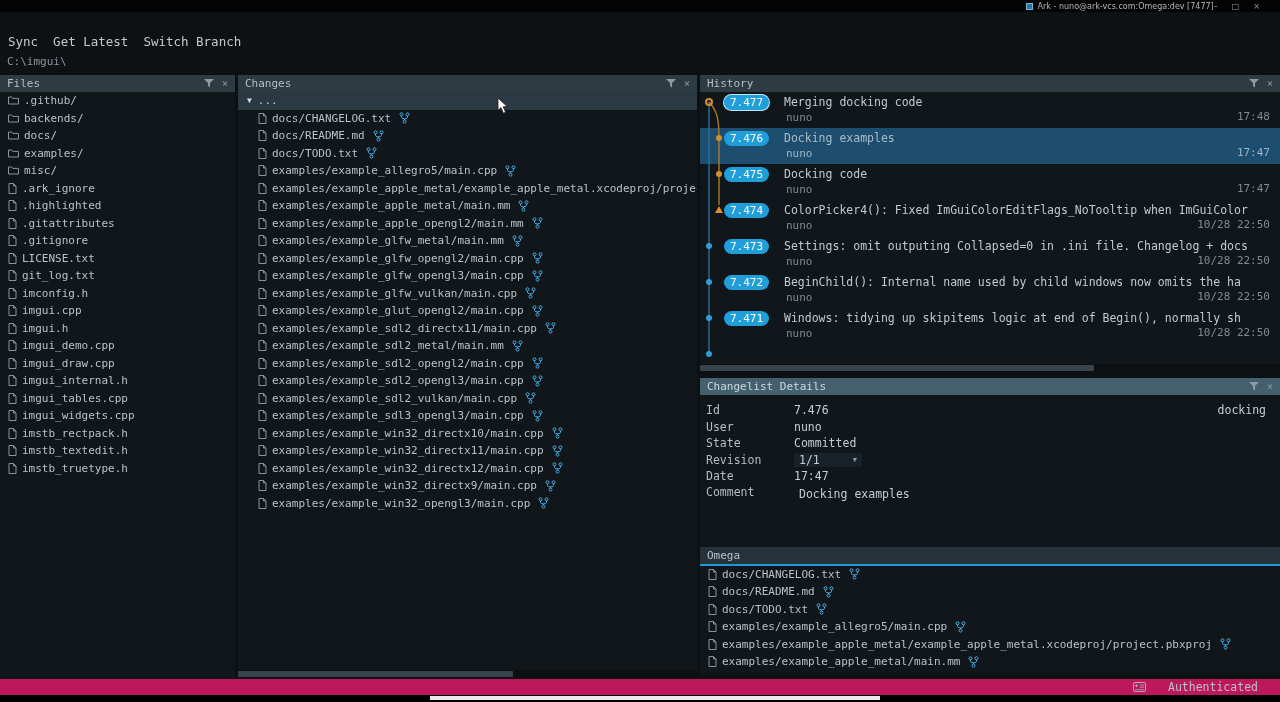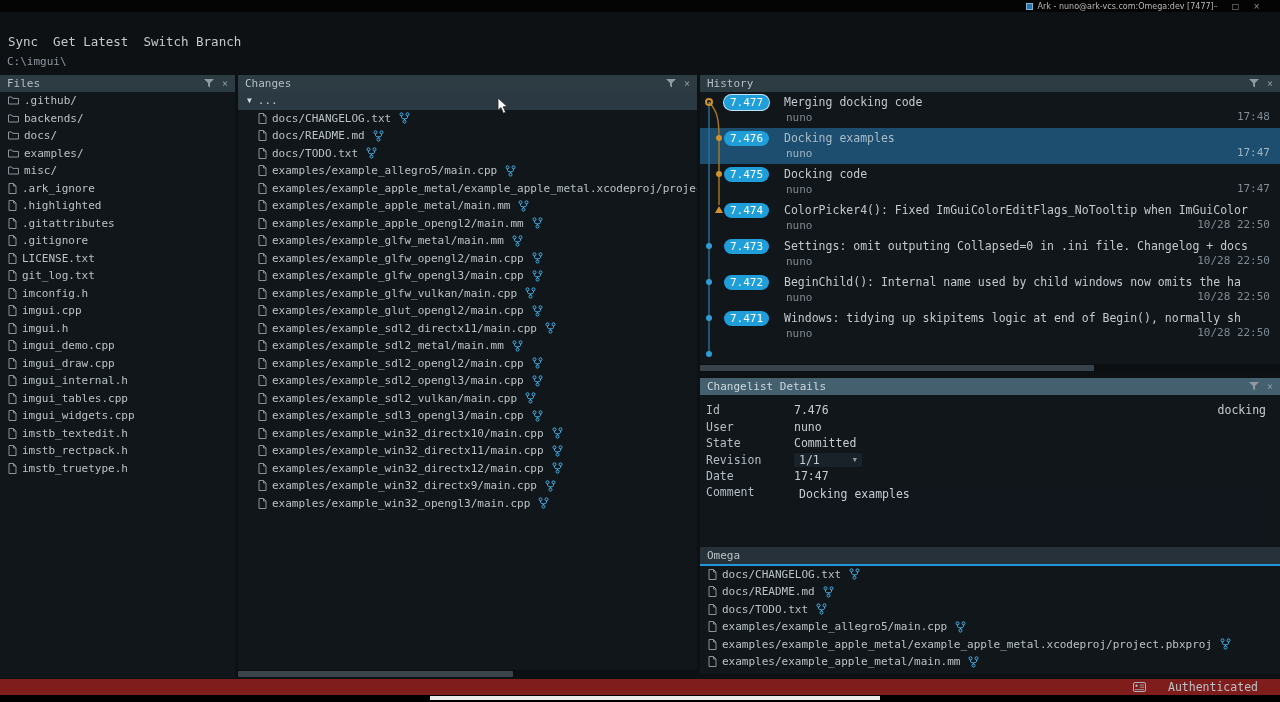--- a/index.html
+++ b/index.html
@@ -75,21 +75,21 @@
   .detail-extra{margin-left:auto;margin-right:14px;color:#c6cdd2;}
   .combo{display:flex;align-items:center;justify-content:space-between;width:68px;height:14px;
     background:#1a2229;border-radius:2px;padding:0 5px;box-sizing:border-box;color:#c6cdd2;}
   .combo-arrow{font-size:7px;color:#8f99a0;}
   .comment-box{flex:1;margin-right:10px;min-height:58px;background:#10161c;padding:2px 5px;color:#c6cdd2;}
   .assets-header{height:17px;background:#263139;display:flex;align-items:center;padding:0 7px;
     color:#b9c2c6;font-size:11px;border-bottom:2px solid #2196d9;box-sizing:content-box;}
   .assets-list{height:106px;overflow:hidden;}
 
   
-  .statusbar{position:absolute;left:0;top:679px;width:100%;height:16px;background:#7f1d1d;
+  .statusbar{position:absolute;left:0;top:679px;width:100%;height:16px;background:#be185d;
     display:flex;align-items:center;justify-content:flex-end;gap:22px;padding-right:22px;
     box-sizing:border-box;color:#b9c2c6;font-size:11.5px;}
   .bottom-strip{position:absolute;left:0;top:695px;width:100%;height:7px;background:#000;}
   .white-bar{position:absolute;left:430px;top:1px;width:450px;height:4px;background:#eaeaea;}
 
   .cursor{position:absolute;left:497px;top:97px;z-index:50;}
 </style>
 </head>
 <body>
 
@@ -292,30 +292,30 @@
           </span>
           <span>imgui_widgets.cpp</span>
         </div>
         <div class="tree-row">
           <span class="ic">
             <svg width="9" height="11" viewBox="0 0 9 11">
               <path d="M1 0.5 h4.5 L8 3 v7.5 H1 Z" fill="none" stroke="#8a949c" stroke-width="1"></path>
               <path d="M5.5 0.5 V3 H8" fill="none" stroke="#8a949c" stroke-width="1"></path>
             </svg>
           </span>
+          <span>imstb_rectpack.h</span>
+        </div>
+        <div class="tree-row">
+          <span class="ic">
+            <svg width="9" height="11" viewBox="0 0 9 11">
+              <path d="M1 0.5 h4.5 L8 3 v7.5 H1 Z" fill="none" stroke="#8a949c" stroke-width="1"></path>
+              <path d="M5.5 0.5 V3 H8" fill="none" stroke="#8a949c" stroke-width="1"></path>
+            </svg>
+          </span>
           <span>imstb_textedit.h</span>
-        </div>
-        <div class="tree-row">
-          <span class="ic">
-            <svg width="9" height="11" viewBox="0 0 9 11">
-              <path d="M1 0.5 h4.5 L8 3 v7.5 H1 Z" fill="none" stroke="#8a949c" stroke-width="1"></path>
-              <path d="M5.5 0.5 V3 H8" fill="none" stroke="#8a949c" stroke-width="1"></path>
-            </svg>
-          </span>
-          <span>imstb_rectpack.h</span>
         </div>
         <div class="tree-row">
           <span class="ic">
             <svg width="9" height="11" viewBox="0 0 9 11">
               <path d="M1 0.5 h4.5 L8 3 v7.5 H1 Z" fill="none" stroke="#8a949c" stroke-width="1"></path>
               <path d="M5.5 0.5 V3 H8" fill="none" stroke="#8a949c" stroke-width="1"></path>
             </svg>
           </span>
           <span>imstb_truetype.h</span>
         </div>

